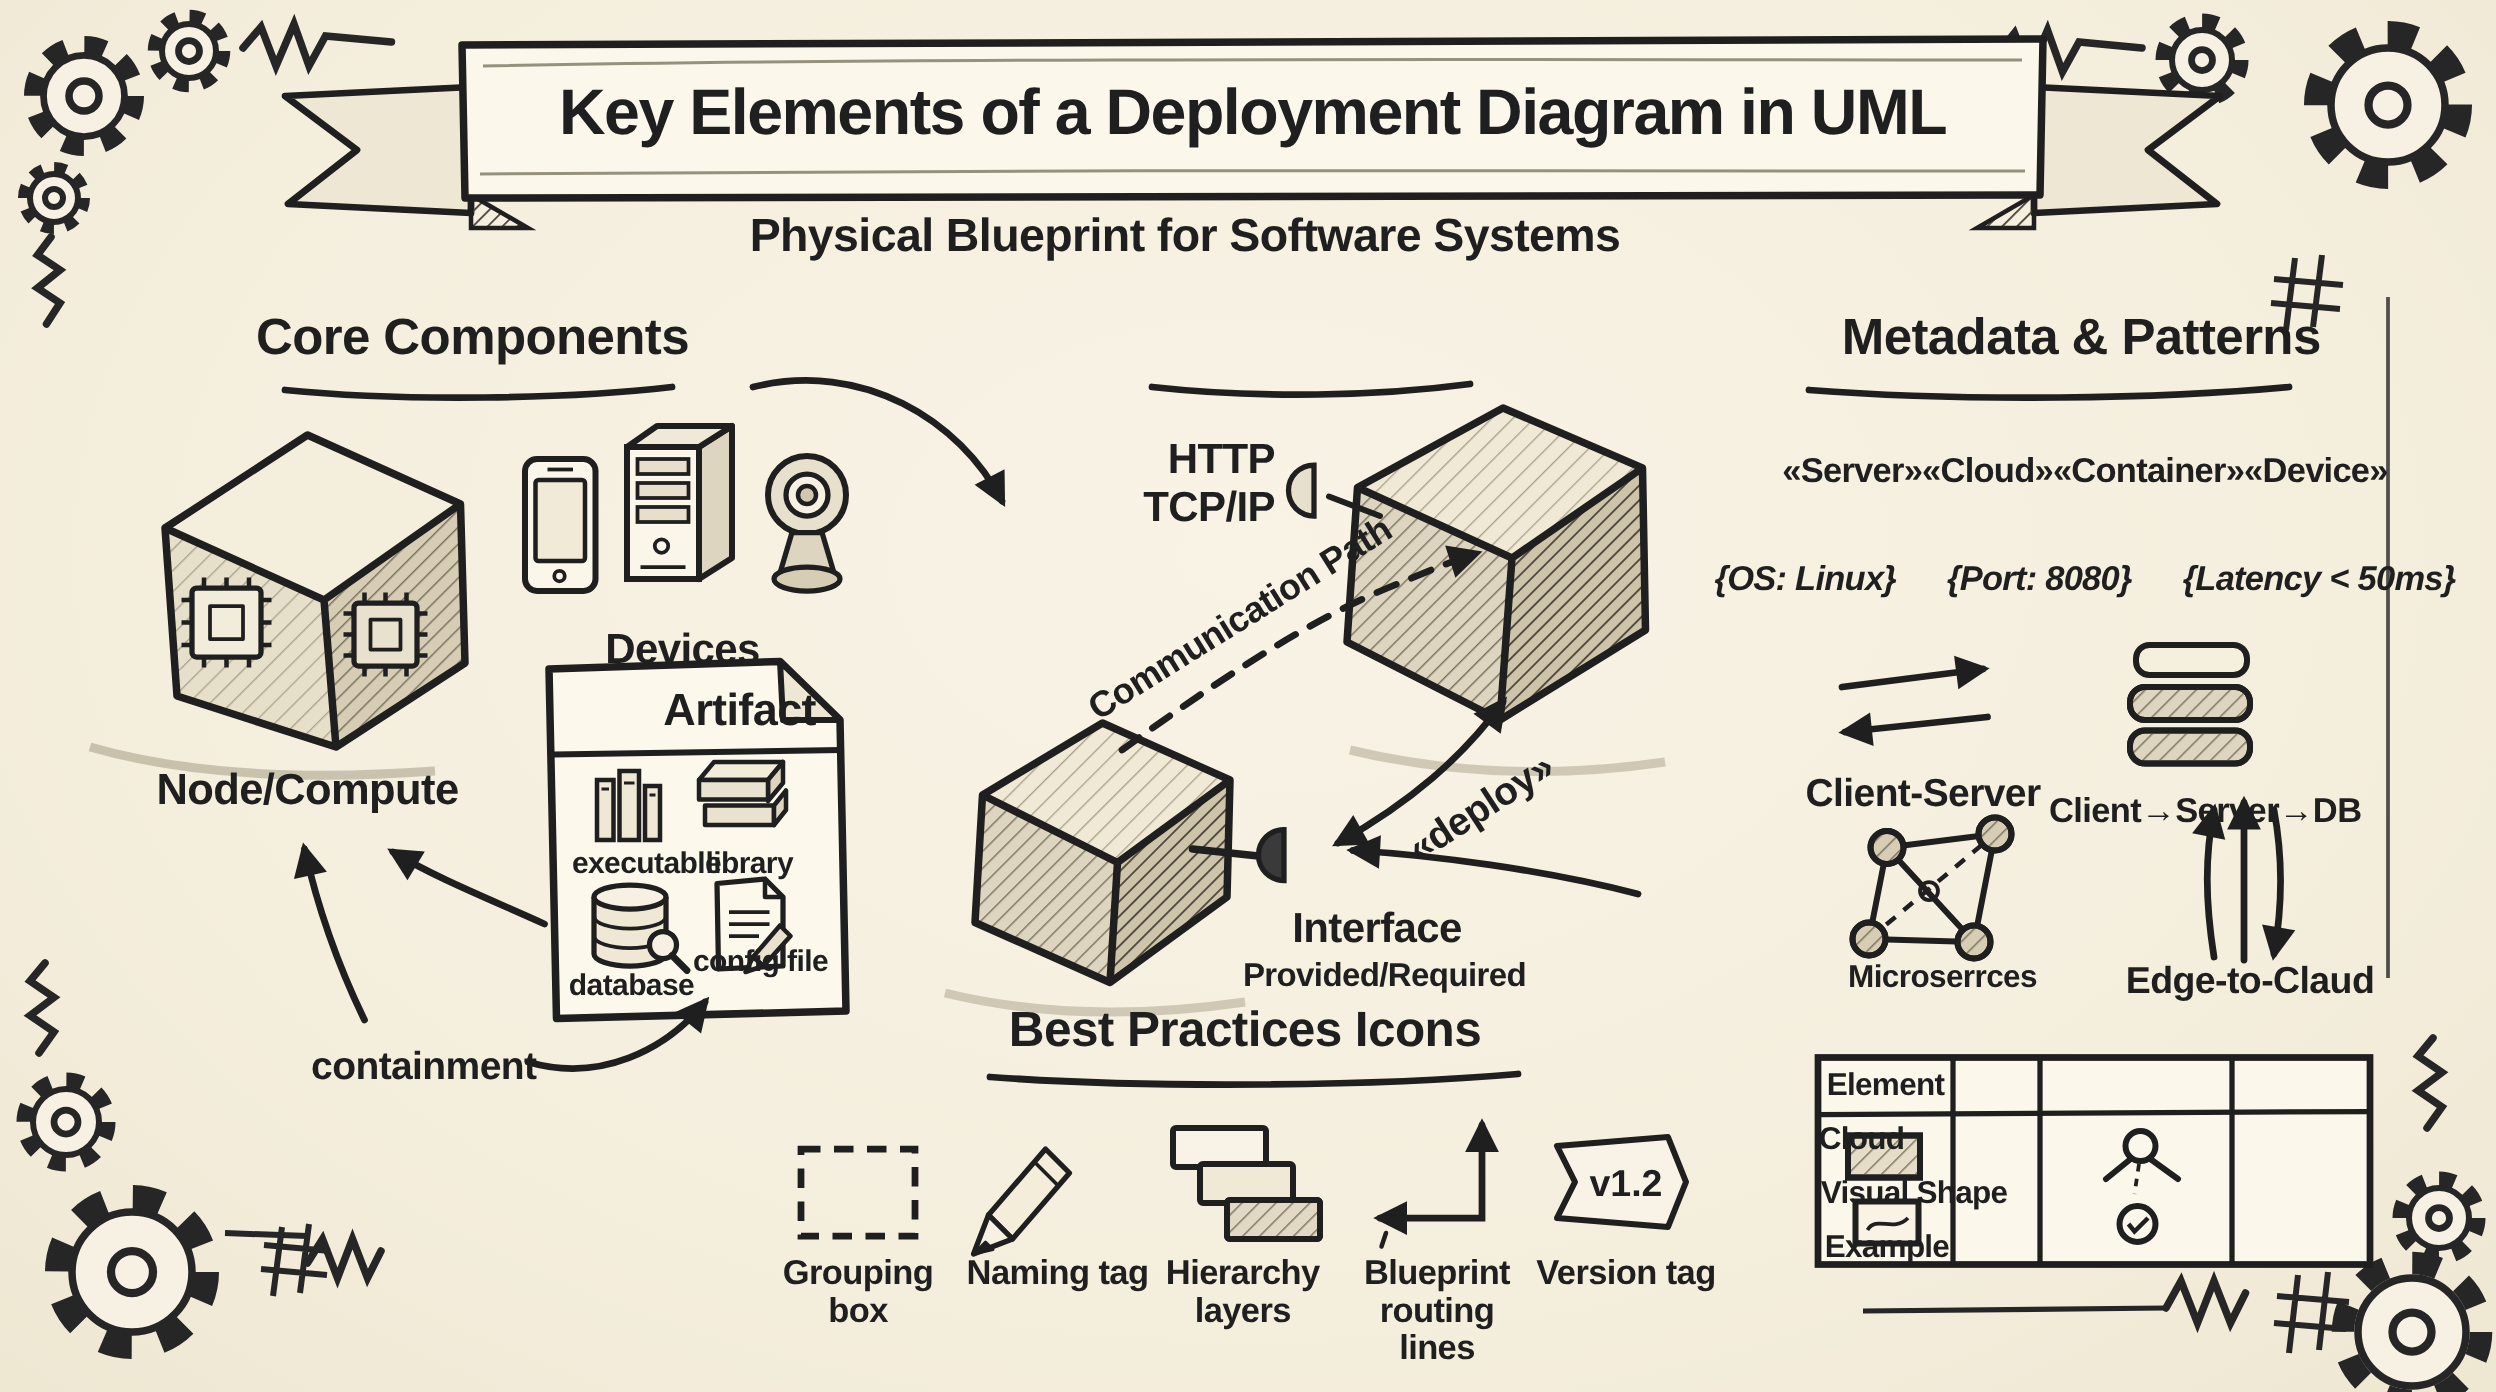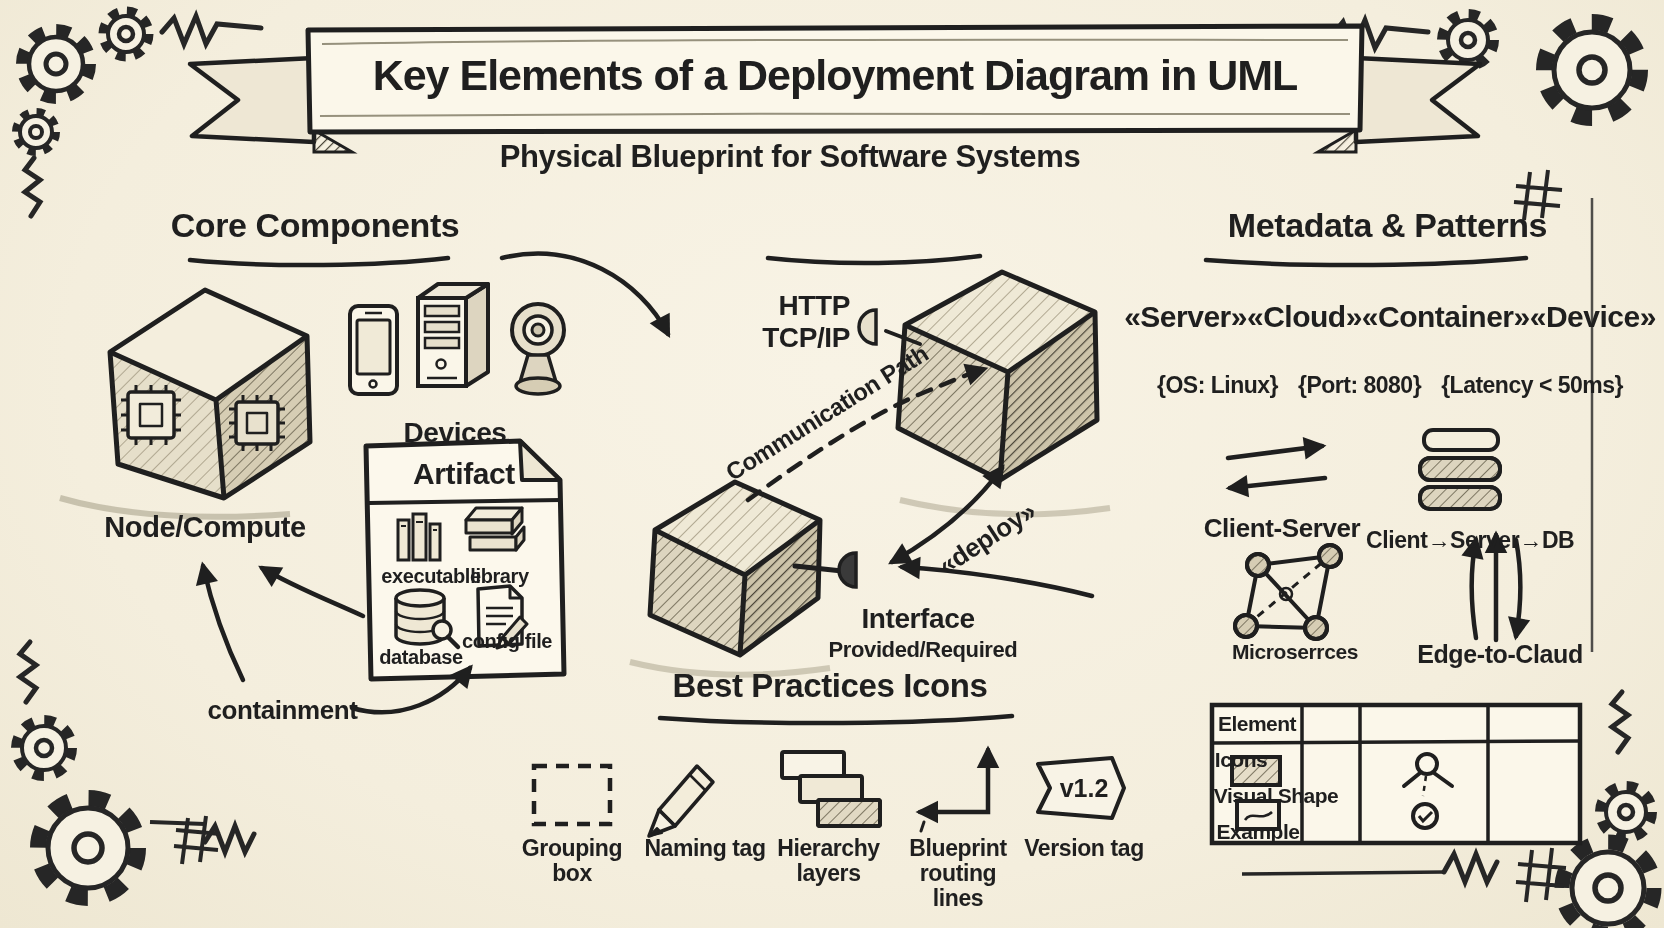--- a/index.html
+++ b/index.html
@@ -1,21 +1,21 @@
 <!DOCTYPE html>
 <html><head>
 <meta charset="utf-8">
 <style>
   html,body{margin:0;padding:0;background:#d8d2c2;}
   .stage{position:relative;width:1664px;height:928px;overflow:hidden;
          background:radial-gradient(ellipse at 50% 40%, #f8f3e5 0%, #f4eedd 65%, #eee7d2 100%);
          font-family:"Liberation Sans","DejaVu Sans",sans-serif;color:#1f1f1f;}
   svg.layer{position:absolute;left:0;top:0;z-index:1;}
   .t{position:absolute;z-index:2;font-weight:700;text-align:center;line-height:1.08;letter-spacing:-0.4px;color:#1f1f1f;}
-  .t.left{text-align:center;} .t.right{text-align:right;}
+  .t.left{text-align:right;} .t.right{text-align:right;}
   .rot{transform-origin:50% 50%;}
   .row{position:absolute;z-index:2;display:flex;justify-content:center;font-weight:700;}
   .row span{white-space:nowrap;}
   .legend-head{position:absolute;z-index:2;display:flex;font-weight:700;}
   .legend-head .cell{display:flex;align-items:center;justify-content:center;height:36px;font-size:21px;letter-spacing:-0.5px;}
   .legend-head .cell:nth-child(1){width:90px;}
   .legend-head .cell:nth-child(2){width:58px;}
   .legend-head .cell:nth-child(3){width:128px;}
   .legend-head .cell:nth-child(4){width:92px;}
 </style>
@@ -351,28 +351,28 @@
 <div class="t" style="left:452px;top:631px;width:110px;font-size:20px;">config file</div>
 <div class="t" style="left:200px;top:696px;width:165px;font-size:26px;">containment</div>
 
 <div class="t right" style="left:755px;top:291px;width:95px;font-size:28px;">HTTP</div>
 <div class="t right" style="left:748px;top:323px;width:102px;font-size:28px;">TCP/IP</div>
 <div class="t rot" style="left:707px;top:400px;width:240px;font-size:24px;transform:rotate(-32deg);">Communication Path</div>
 <div class="t rot" style="left:912px;top:524px;width:150px;font-size:26px;transform:rotate(-33deg);">«deploy»</div>
 <div class="t" style="left:848px;top:604px;width:140px;font-size:28px;">Interface</div>
 <div class="t" style="left:823px;top:638px;width:200px;font-size:22px;">Provided/Required</div>
 
-<div class="row" style="left:1150px;top:300px;width:480px;font-size:30px;letter-spacing:-0.5px;">
+<div class="row" style="left:1150px;top:300px;width:480px;font-size:23px;letter-spacing:-0.5px;">
 
 <span>«Server»</span>
       <span>«Cloud»</span>
       <span>«Container»</span>
       <span>«Device»</span>
     </div>
-<div class="row" style="left:1135px;top:372px;width:510px;font-size:23px;gap:20px;letter-spacing:-0.5px;">
+<div class="row" style="left:1135px;top:372px;width:510px;font-size:23px;gap:34px;letter-spacing:-0.5px;font-style:italic;">
 
 <span>{OS: Linux}</span>
       <span>{Port: 8080}</span>
       <span>{Latency &lt; 50ms}</span>
     </div>
 
 <div class="t" style="left:1192px;top:514px;width:180px;font-size:26px;">Client-Server</div>
 <div class="t" style="left:1366px;top:528px;width:190px;font-size:23px;">Client→Server→DB</div>
 <div class="t" style="left:1200px;top:641px;width:190px;font-size:21px;">Microserrces</div>
 <div class="t" style="left:1405px;top:641px;width:190px;font-size:25px;">Edge-to-Claud</div>
@@ -380,18 +380,18 @@
 <div class="t" style="left:630px;top:668px;width:400px;font-size:33px;">Best Practices Icons</div>
 <div class="t" style="left:512px;top:836px;width:120px;font-size:23px;">Grouping box</div>
 <div class="t" style="left:640px;top:836px;width:130px;font-size:23px;">Naming tag</div>
 <div class="t" style="left:766px;top:836px;width:125px;font-size:23px;">Hierarchy layers</div>
 <div class="t" style="left:893px;top:836px;width:130px;font-size:23px;">Blueprint routing lines</div>
 <div class="t" style="left:1024px;top:836px;width:120px;font-size:23px;">Version tag</div>
 
 <div class="legend-head" style="left:1212px;top:706px;width:368px;flex-direction:column;">
 
 <span class="cell">Element</span>
-      <span class="cell">Icons</span>
+      <span class="cell">Cloud</span>
       <span class="cell">Visual Shape</span>
       <span class="cell">Example</span>
     </div>
 
 </div>
 
 </body></html>

